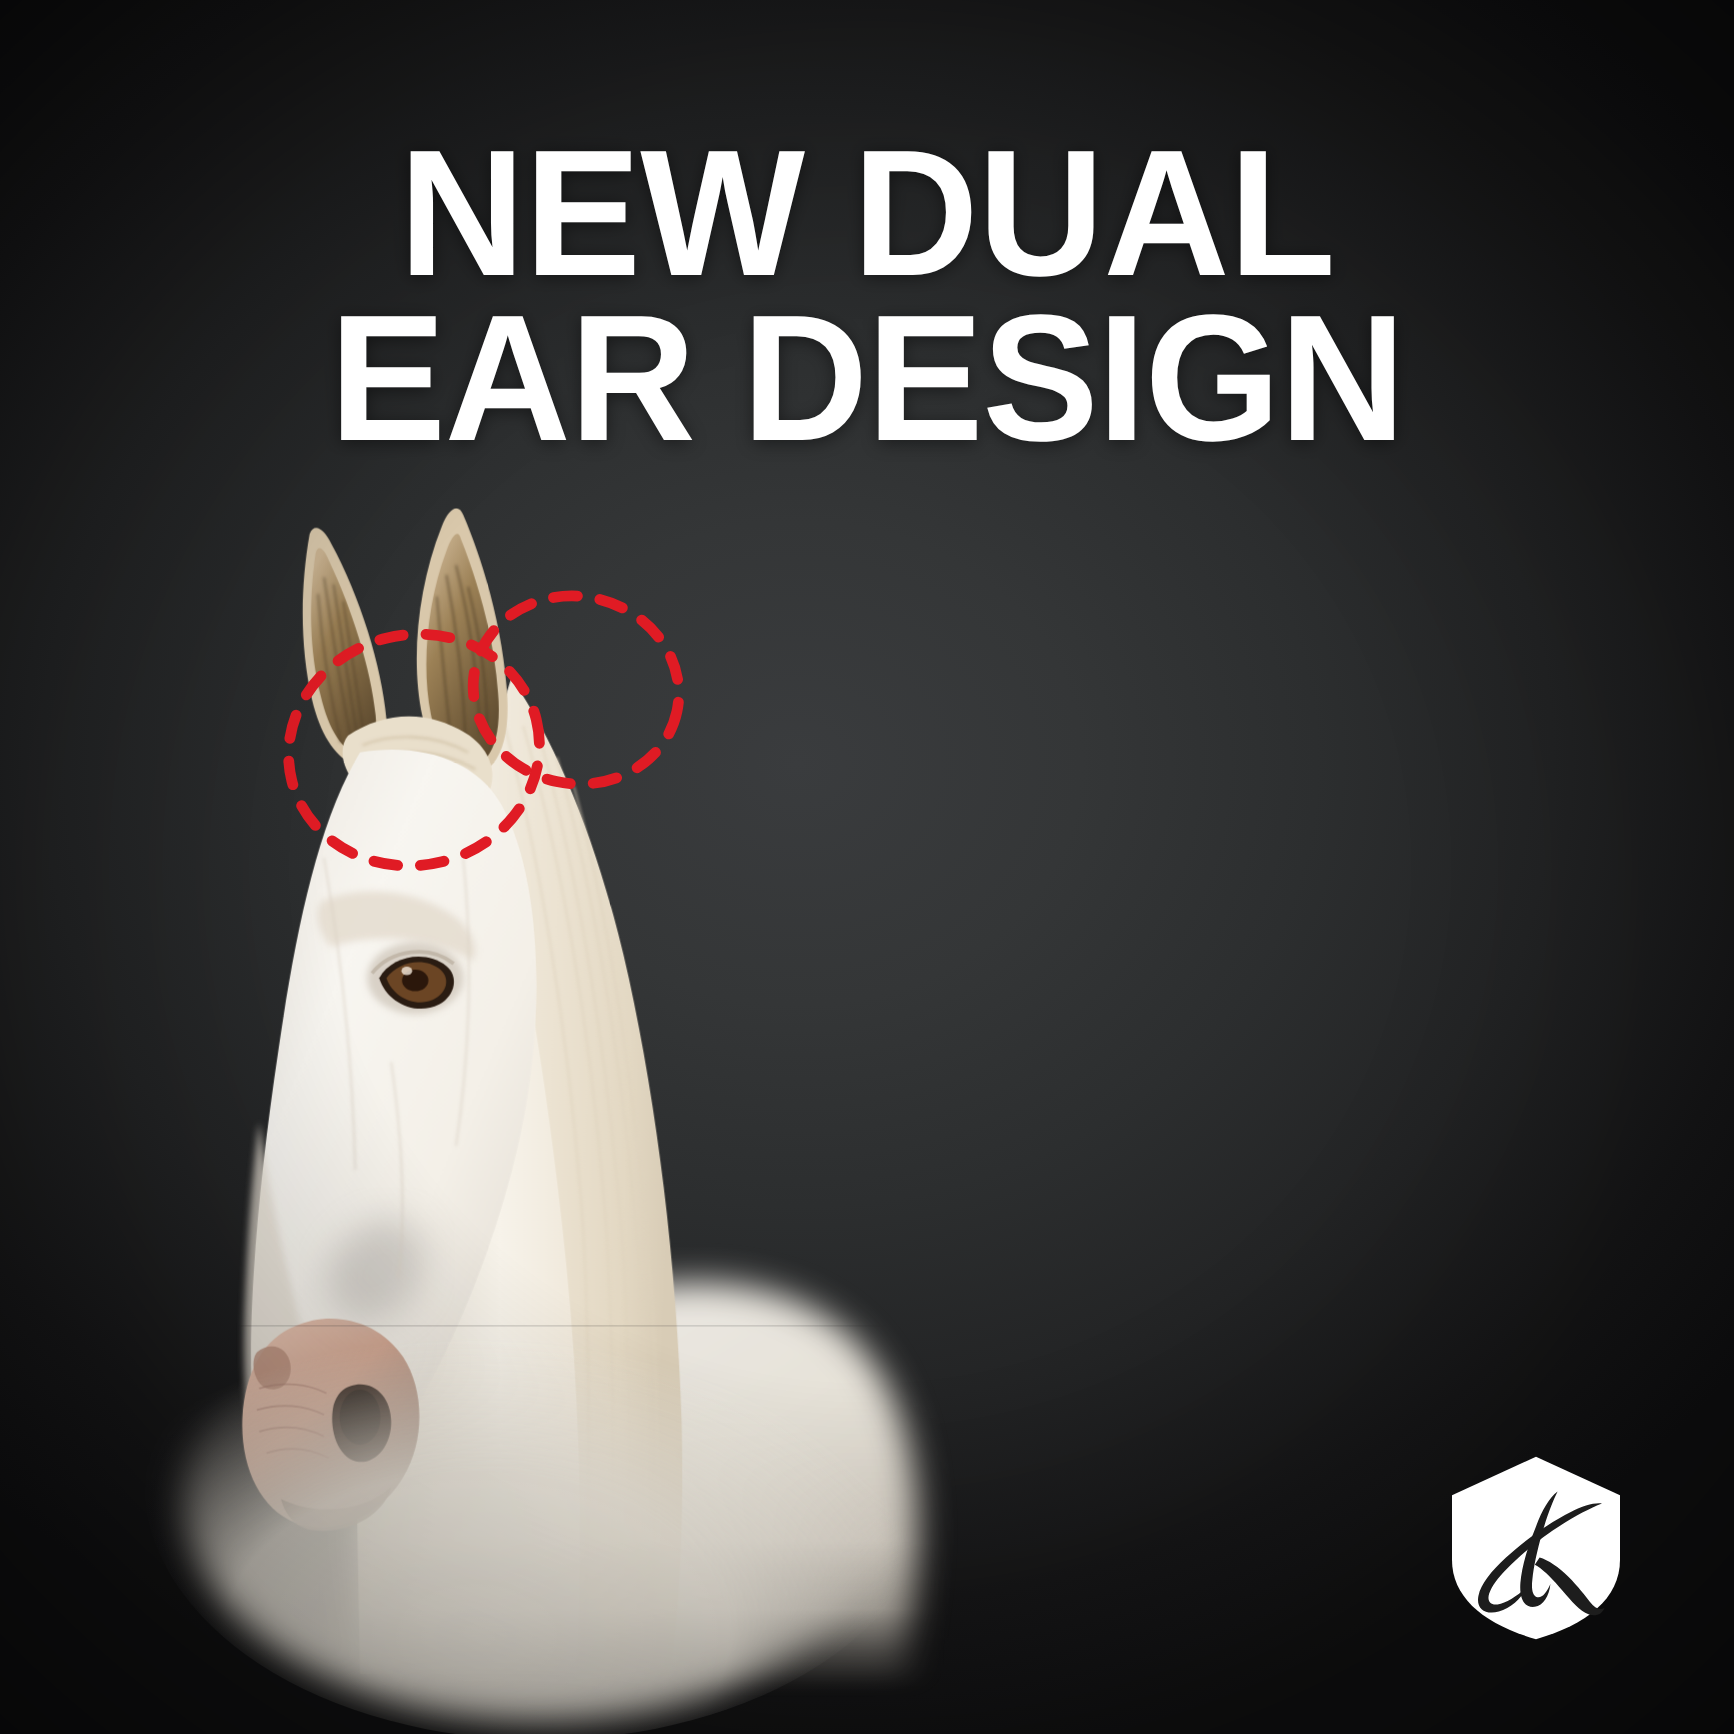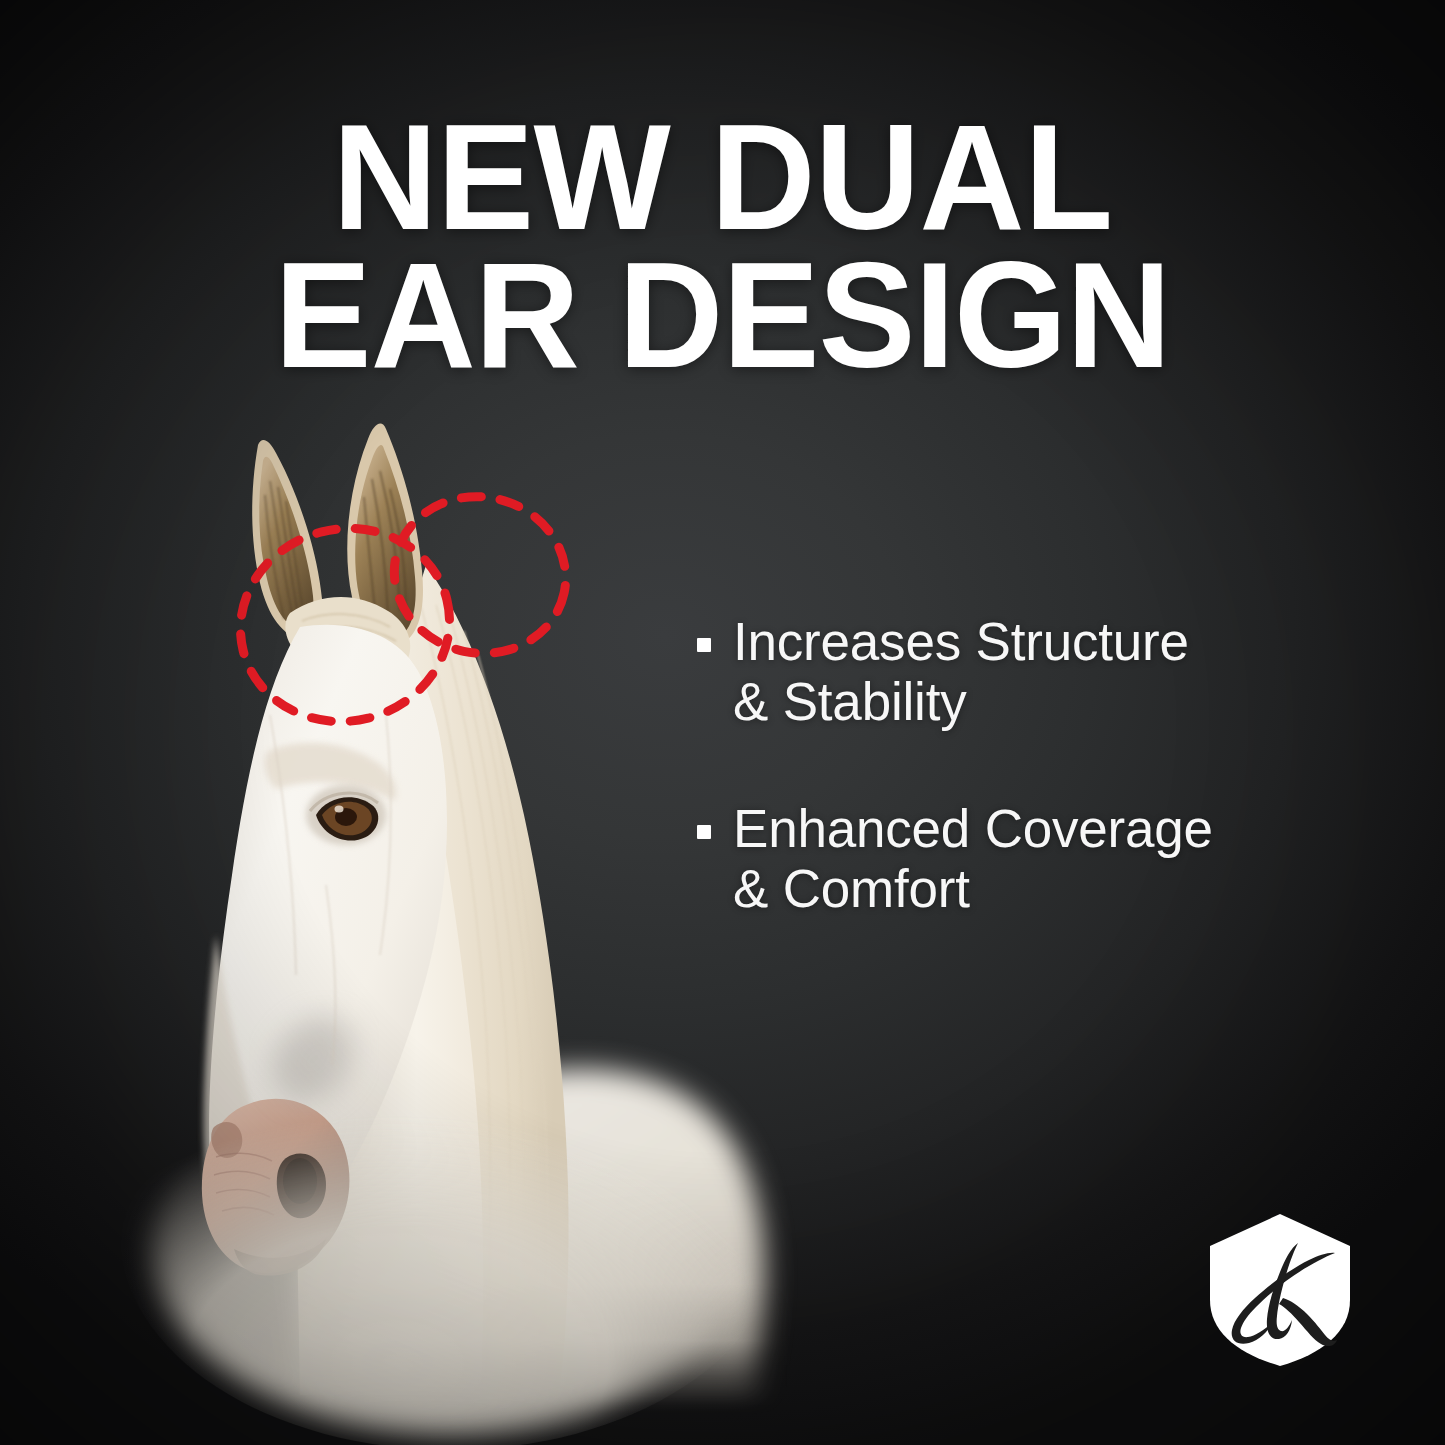--- a/index.html
+++ b/index.html
@@ -370,32 +370,20 @@
     <ellipse cx="480" cy="575" rx="86" ry="78" transform="rotate(12 480 575)" fill="none" stroke="#e01b24" stroke-width="9" stroke-linecap="round" stroke-dasharray="20 19"></ellipse>
   </svg>
 
   <div class="bg-vignette"></div>
 
   <div class="headline">
     <span class="hl-line hl-line-1">NEW DUAL</span>
     <span class="hl-line hl-line-2">EAR DESIGN</span>
   </div>
 
-  <div class="bullets">
-    <div class="bullet-row">
-      <span class="bullet-mark"></span>
-      <span class="bullet-text">Increases Structure
-&amp; Stability</span>
-    </div>
-    <div class="bullet-row">
-      <span class="bullet-mark"></span>
-      <span class="bullet-text">Enhanced Coverage
-&amp; Comfort</span>
-    </div>
-  </div>
 
   <div class="logo">
     <svg viewBox="0 0 152 156">
       <path d="M76 2 L146 34 L146 88 C146 120, 118 142, 76 154
                C 34 142, 6 120, 6 88 L6 34 Z" fill="#ffffff"></path>
 
       <g fill="#1d1d1d">
 
         <path d="M131 41
                  C 118 46, 100 56, 82 69

